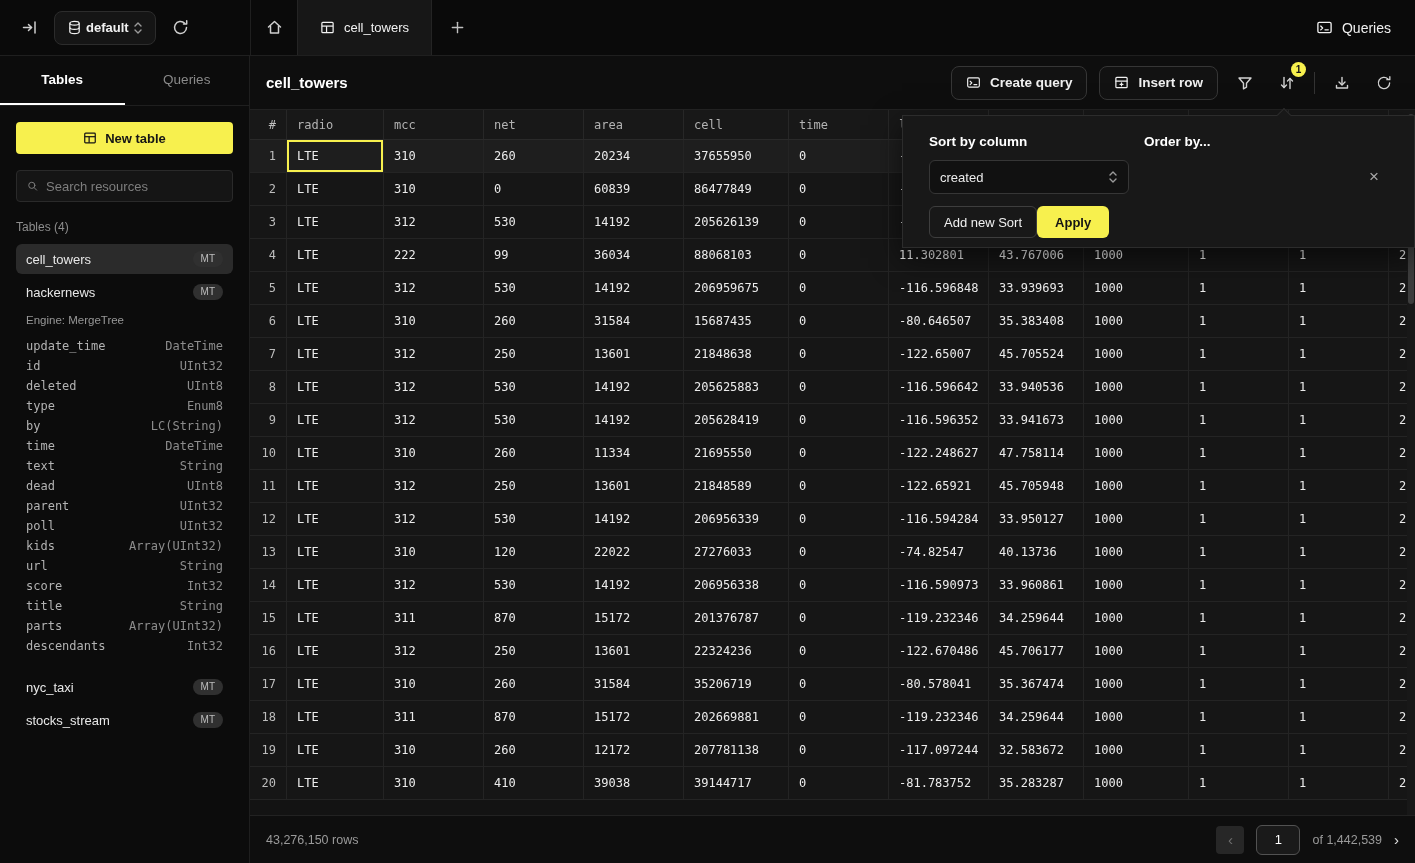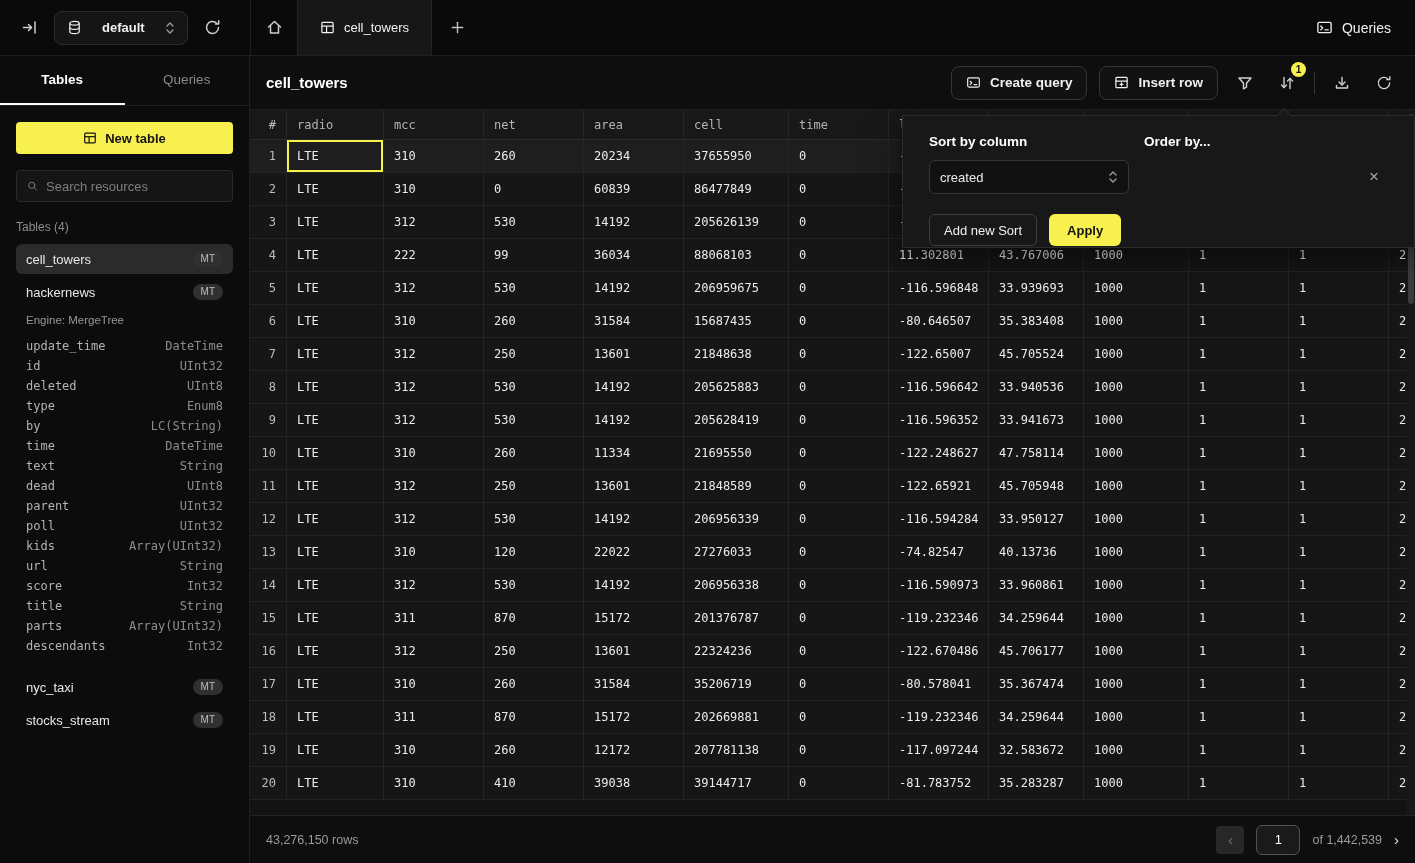--- a/index.html
+++ b/index.html
@@ -11,21 +11,21 @@
     position:relative; font-size:13px;
   }
   svg { display:block; }
 
   
   .topbar { position:absolute; top:0; left:0; right:0; height:56px; background:#0a0a0a;
     border-bottom:1px solid #1f1f1f; display:flex; align-items:stretch; }
   .topbar-left { width:250px; display:flex; align-items:center; gap:10px; padding:0 14px; flex:none; }
   .iconbtn { width:30px; height:30px; display:flex; align-items:center; justify-content:center;
     color:#cfcfcf; border-radius:6px; cursor:pointer; flex:none; }
-  .db-select { display:flex; align-items:center; gap:20px; background:#151515; border:1px solid #2c2c2c;
+  .db-select { display:flex; align-items:center; gap:4px; background:#151515; border:1px solid #2c2c2c;
     border-radius:8px; height:34px; padding:0 12px; color:#f0f0f0; font-weight:600; cursor:pointer; }
   .chev-updown { color:#9a9a9a; }
   .tabstrip { display:flex; align-items:stretch; border-left:1px solid #1f1f1f; }
   .home-tab { width:46px; display:flex; align-items:center; justify-content:center; color:#cfcfcf; cursor:pointer; }
   .table-tab { display:flex; align-items:center; gap:9px; padding:0 22px; background:#171717;
     border-left:1px solid #242424; border-right:1px solid #242424; color:#f2f2f2; cursor:pointer; }
   .add-tab { width:50px; display:flex; align-items:center; justify-content:center; color:#c0c0c0; cursor:pointer; }
   .queries-btn { margin-left:auto; margin-right:24px; display:flex; align-items:center; gap:9px;
     color:#f0f0f0; font-size:14px; cursor:pointer; align-self:center; }
 
@@ -102,21 +102,21 @@
   .sort-popup { position:absolute; top:115px; right:0; width:513px; height:133px; background:#181818;
     border:1px solid #2c2c2c; box-shadow:0 10px 28px rgba(0,0,0,.55); z-index:50; }
   .popup-notch { position:absolute; top:-6px; left:376px; width:10px; height:10px; background:#181818;
     border-left:1px solid #2c2c2c; border-top:1px solid #2c2c2c; transform:rotate(45deg); }
   .popup-label { position:absolute; top:18px; font-size:13.5px; font-weight:600; color:#ffffff; }
   .popup-select { position:absolute; top:44px; width:200px; height:34px; background:#111111;
     border:1px solid #363636; border-radius:6px; display:flex; align-items:center;
     justify-content:space-between; padding:0 10px; color:#ececec; cursor:pointer; font-size:13px; }
   .popup-close { position:absolute; top:50px; left:460px; color:#a8a8a8; font-size:17px;
     width:22px; height:22px; display:flex; align-items:center; justify-content:center; cursor:pointer; }
-  .popup-buttons { position:absolute; top:98px; left:26px; display:flex; gap:12px; }
+  .popup-buttons { position:absolute; top:90px; left:26px; display:flex; }
   .btn-outline { height:32px; border:1px solid #3e3e3e; border-radius:6px; background:transparent;
     color:#f0f0f0; font-size:13px; padding:0 14px; cursor:pointer; font-family:"Liberation Sans", sans-serif; }
   .btn-apply { height:32px; border:none; border-radius:6px; background:var(--accent); color:#151515;
     font-size:13px; font-weight:600; padding:0 18px; cursor:pointer; font-family:"Liberation Sans", sans-serif; }
 </style>
 </head>
 <body>
 
 <div class="topbar">
   <div class="topbar-left">

